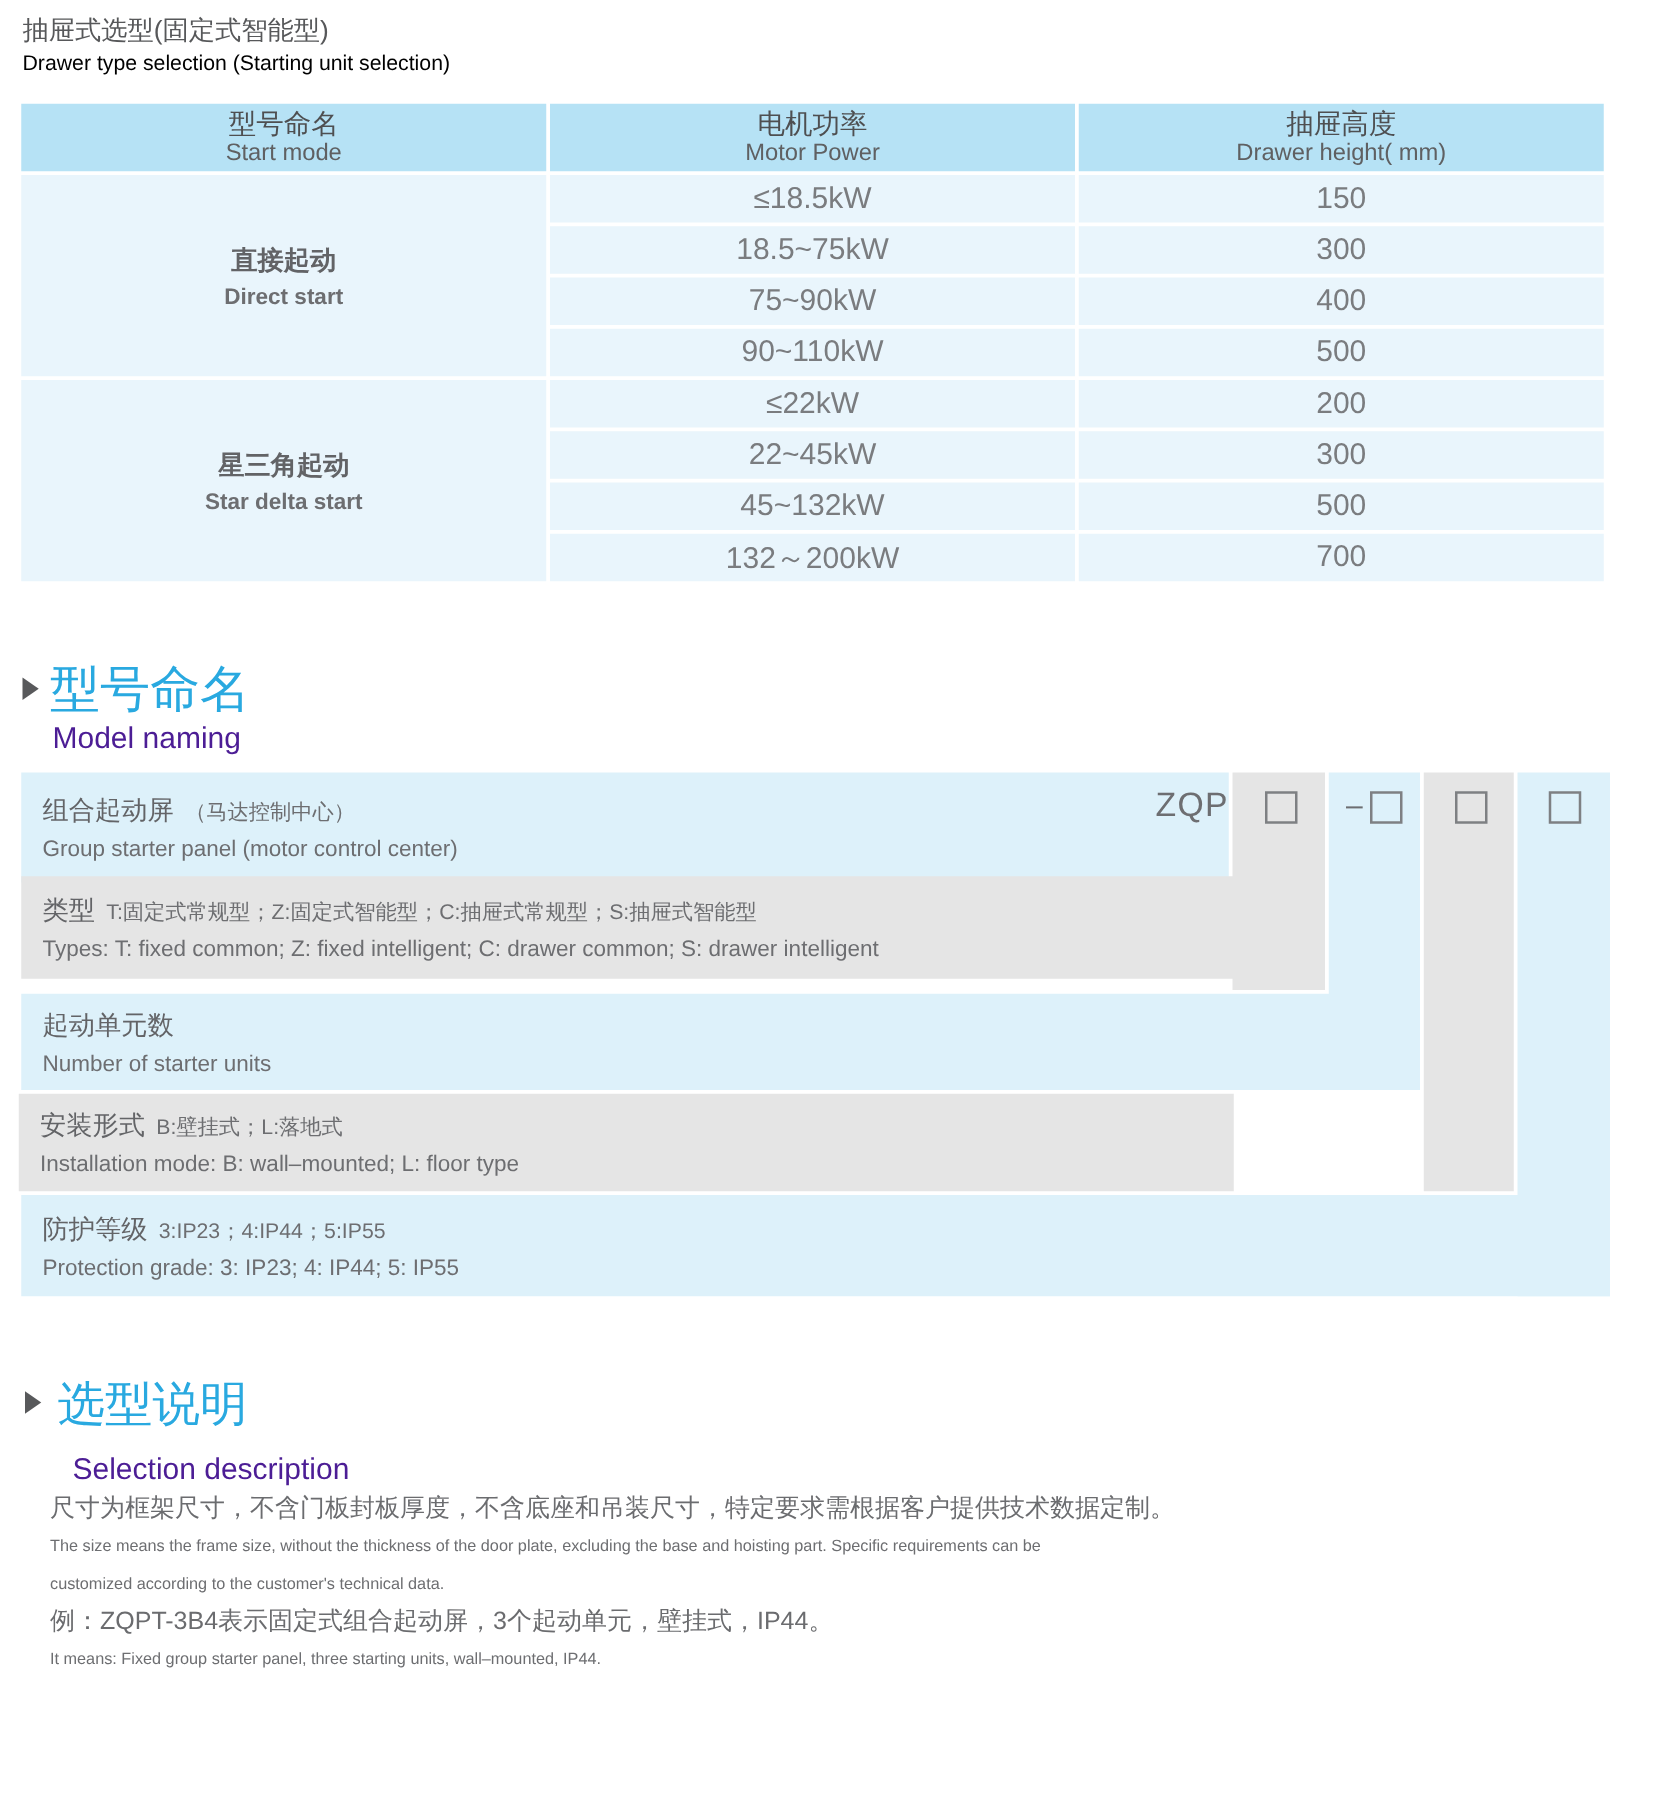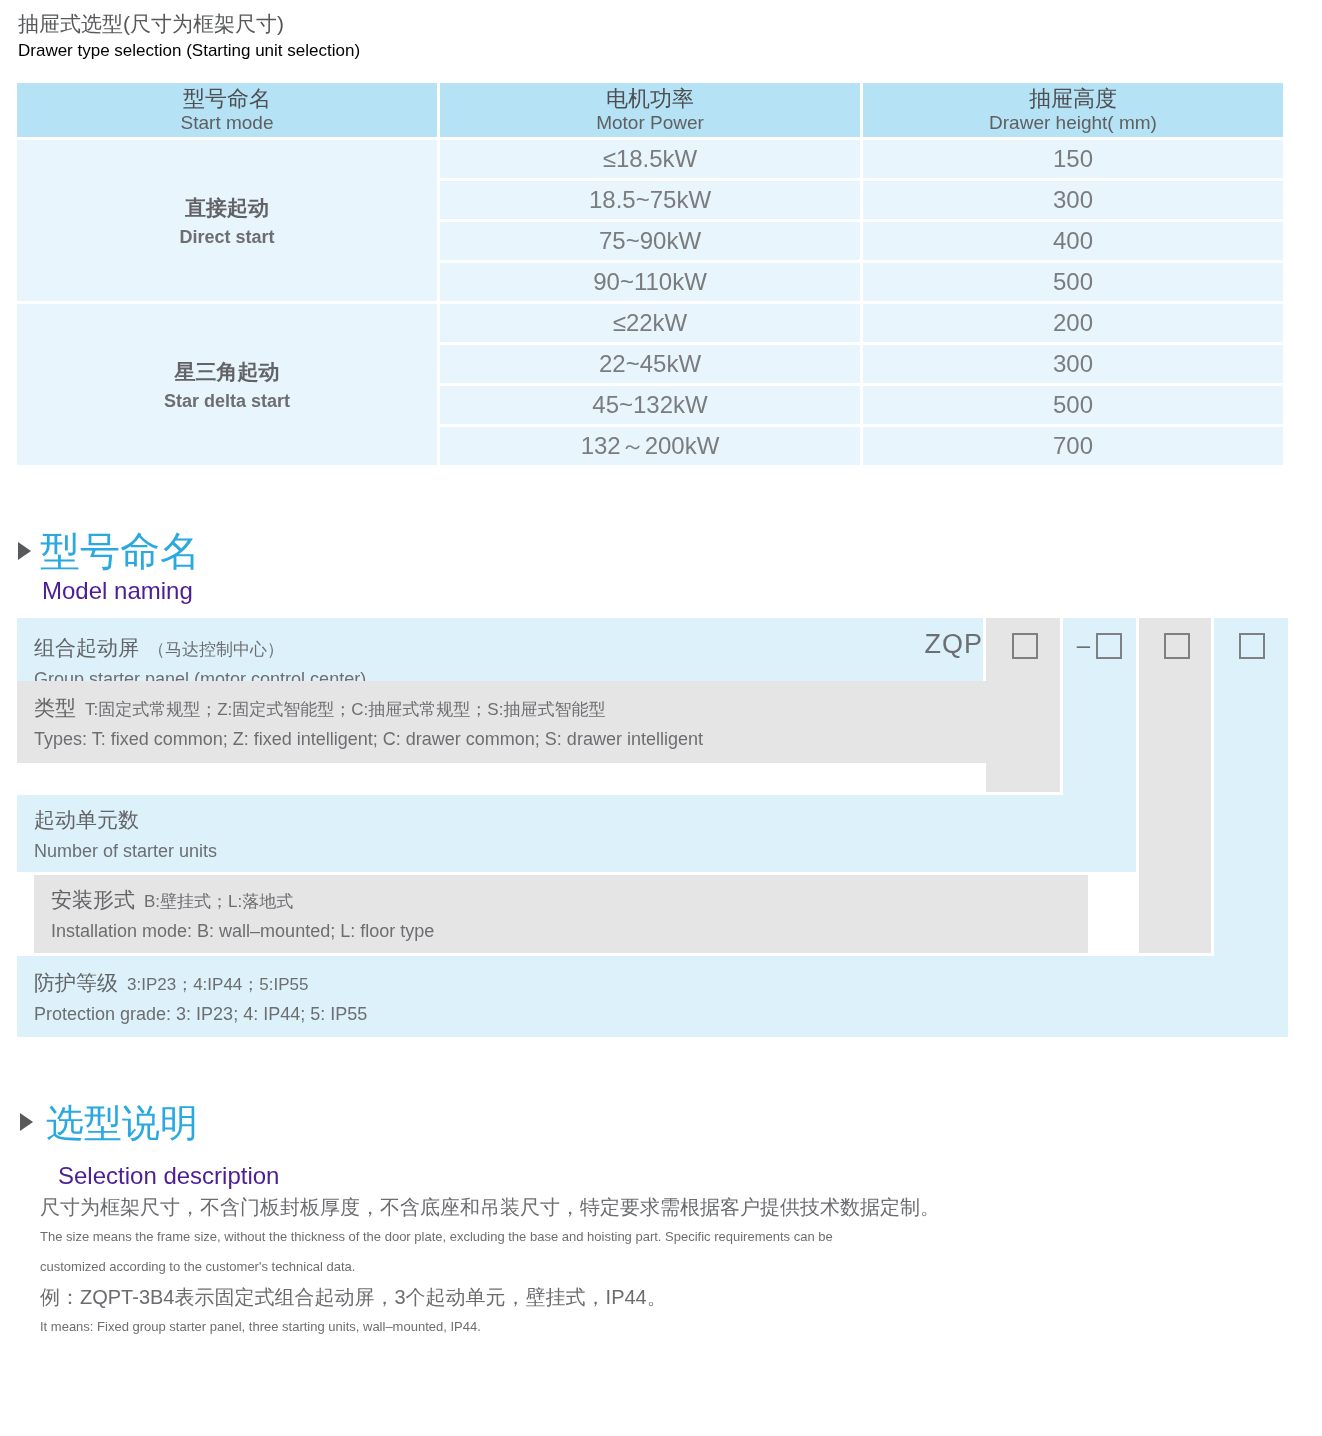--- a/index.html
+++ b/index.html
@@ -35,23 +35,23 @@
   .h1-cn{left:40px;top:524px;font-size:40px;}
   .h1-en{left:42px;top:577px;font-size:24px;}
   .h2-cn{left:46px;top:1098px;font-size:38px;}
   .h2-en{left:58px;top:1162px;font-size:24px;}
 
   
   .band,.colbar{position:absolute;}
   .blue{background:#ddf1fa;}
   .gray{background:#e5e5e5;}
   .band1{left:17px;top:618px;width:966px;height:88px;}
-  .band2{left:17px;top:681px;width:1043px;height:82px;}
+  .band2{left:17px;top:701px;width:1043px;height:82px;}
   .band3{left:17px;top:795px;width:1119px;height:77px;}
-  .band4{left:34px;top:875px;width:1054px;height:78px;}
+  .band4{left:15px;top:875px;width:972px;height:78px;}
   .band5{left:17px;top:956px;width:1271px;height:81px;}
   .colA{left:986px;top:618px;width:74px;height:174px;}
   .colB{left:1063px;top:618px;width:73px;height:254px;}
   .colC{left:1139px;top:618px;width:72px;height:335px;}
   .colD{left:1214px;top:618px;width:74px;height:419px;}
   .band-text{display:flex;flex-direction:column;justify-content:center;height:100%;
     padding-left:17px;box-sizing:border-box;row-gap:7px;}
   .cn-line{font-size:21px;color:#636467;white-space:nowrap;}
   .cn-small{font-size:17px;color:#6d6e71;margin-left:9px;}
   .en-line{font-size:18px;color:#6d6e71;white-space:nowrap;}
@@ -70,21 +70,21 @@
   .desc{position:absolute;left:40px;top:1196px;width:1250px;}
   .desc div{line-height:22px;margin-bottom:8px;}
   .line-cn{font-size:20px;color:#6b6c6f;}
   .line-en{font-size:13px;color:#6d6e71;}
 </style>
 </head>
 <body>
 
 <div class="page">
 
-  <div class="page-title-cn">抽屉式选型(尺寸为框架尺寸)</div>
+  <div class="page-title-cn">抽屉式选型(固定式智能型)</div>
   <div class="page-title-en">Drawer type selection (Starting unit selection)</div>
 
   <table class="sel-table">
     <colgroup>
         <col>
         <col>
         <col>
       </colgroup>
     <tbody>
         <tr>

